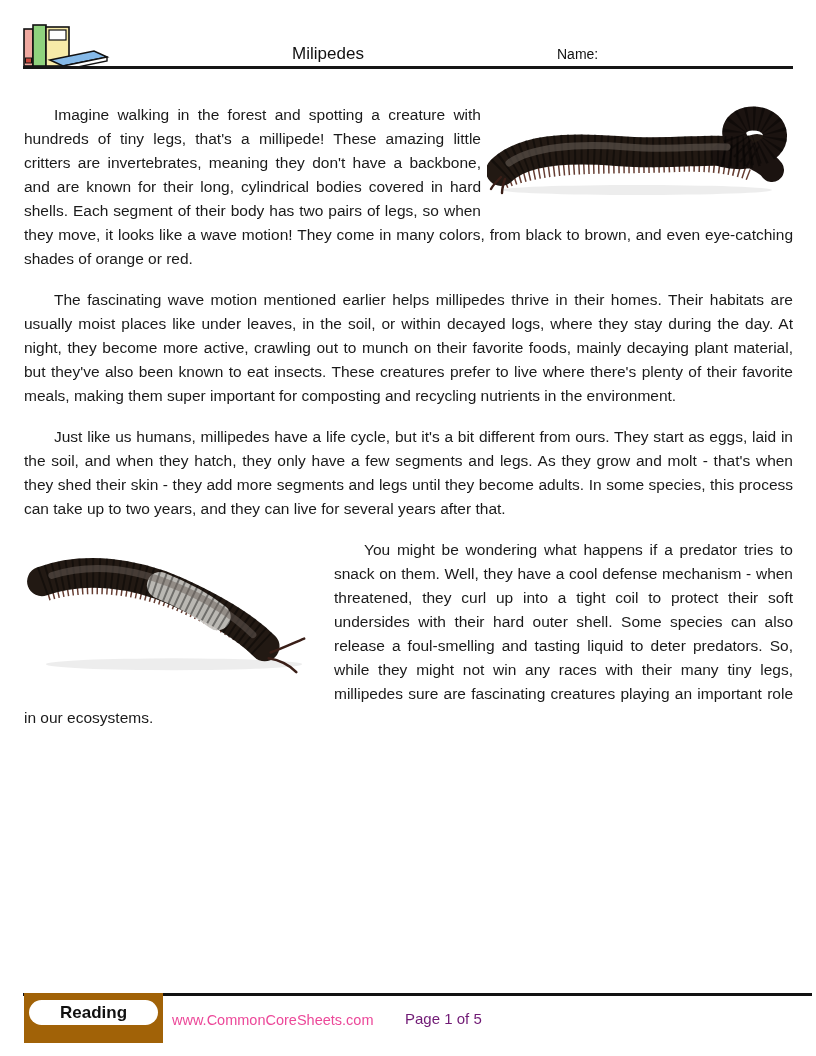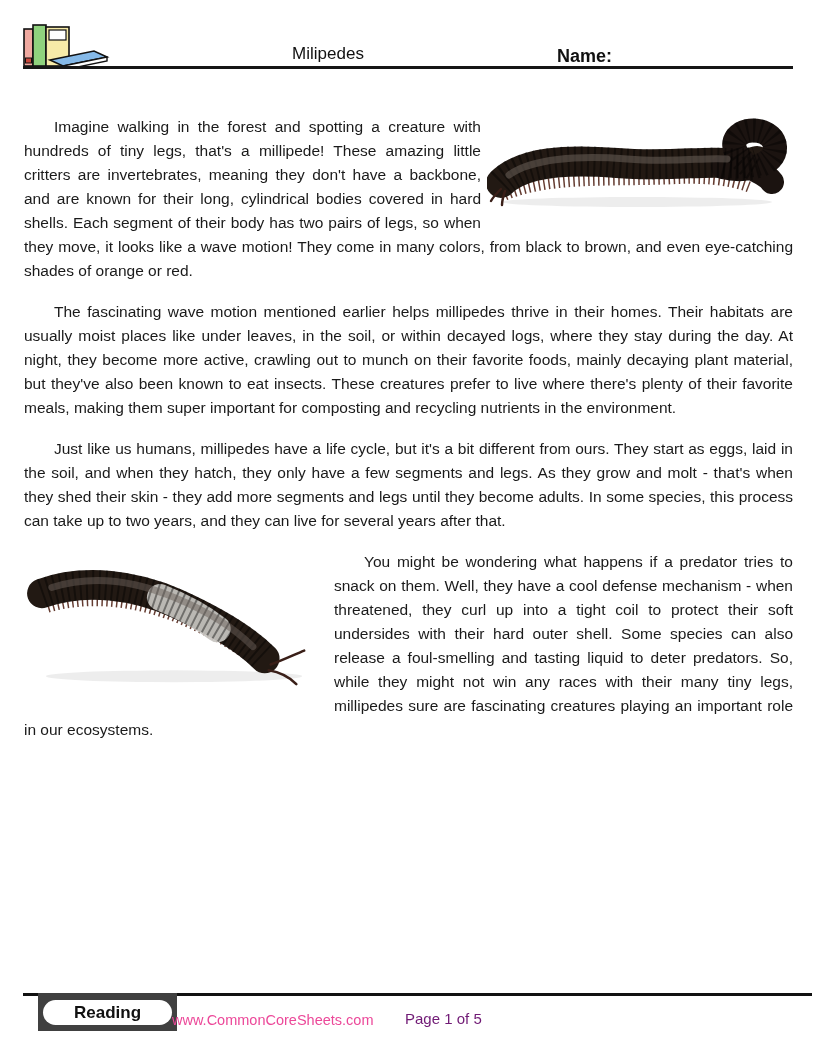--- a/index.html
+++ b/index.html
@@ -13,45 +13,44 @@
     overflow: hidden;
     margin: 0 auto;
   }
   
   .logo { position: absolute; left: 22px; top: 18px; width: 88px; height: 50px; }
   .title {
     position: absolute; left: 238px; top: 44px; width: 180px;
     text-align: center; font-size: 17px; color: #111;
   }
   .name-label {
-    position: absolute; left: 557px; top: 46px; font-size: 18px; color: #111; font-weight: bold;
+    position: absolute; left: 557px; top: 46px; font-size: 14px; color: #111;
   }
   .header-rule {
     position: absolute; left: 23px; top: 66px; width: 770px; height: 3px;
     background: #161616;
   }
   
   .content {
     position: absolute; left: 24px; top: 103px; width: 769px;
     font-size: 15.5px; line-height: 24px; text-align: justify;
   }
-  .para { text-indent: 30px; margin: 12px 0 17px 0; overflow: visible; }
+  .para { text-indent: 30px; margin: 0 0 17px 0; overflow: visible; }
   .photo { text-indent: 0; }
   .photo-right { float: right; width: 306px; height: 96px; margin: 0 0 2px 6px; }
   .photo-left  { float: left;  width: 304px; height: 142px; margin: 2px 6px 2px 0; }
   .photo svg { display: block; width: 100%; height: 100%; }
   
   .footer-rule {
     position: absolute; left: 23px; top: 993px; width: 789px; height: 3px;
     background: #111;
   }
   .subject-box {
-    position: absolute; left: 24px; top: 993px; width: 139px; height: 38px;
-    background: #404040;
-    margin-left: 14px;
+    position: absolute; left: 24px; top: 993px; width: 139px; height: 50px;
+    background: #a16207;
   }
   .subject-pill {
     position: absolute; left: 5px; top: 7px; width: 129px; height: 25px;
     background: #fff; border-radius: 13px;
     display: flex; align-items: center; justify-content: center;
     font-weight: bold; font-size: 17px; color: #111;
   }
   .website { position: absolute; left: 172px; top: 1012px; font-size: 14.5px; color: #ec4899; }
   .pagenum { position: absolute; left: 405px; top: 1010px; font-size: 15px; color: #701a75; }
 </style>

